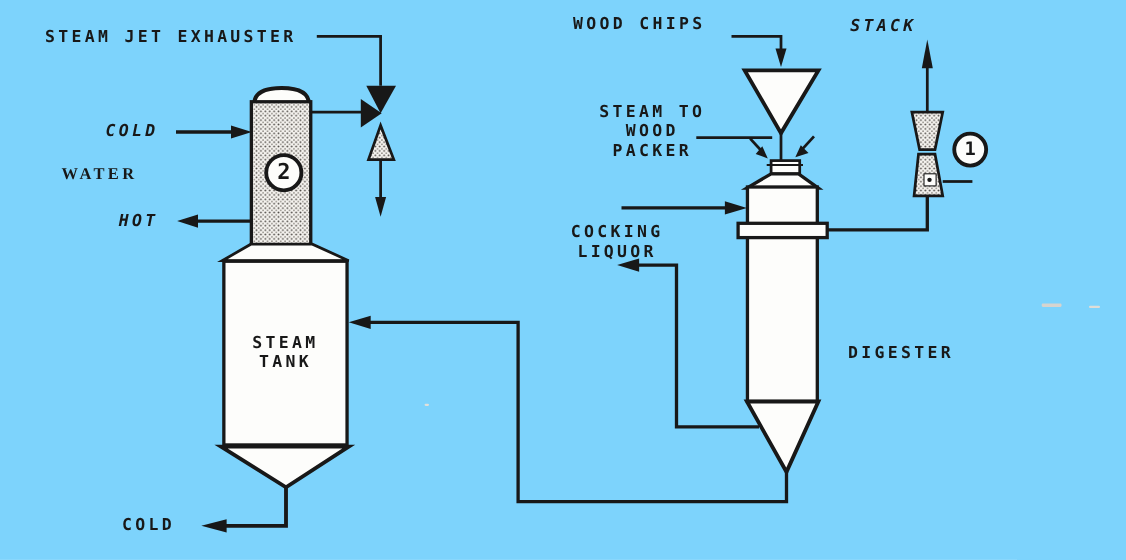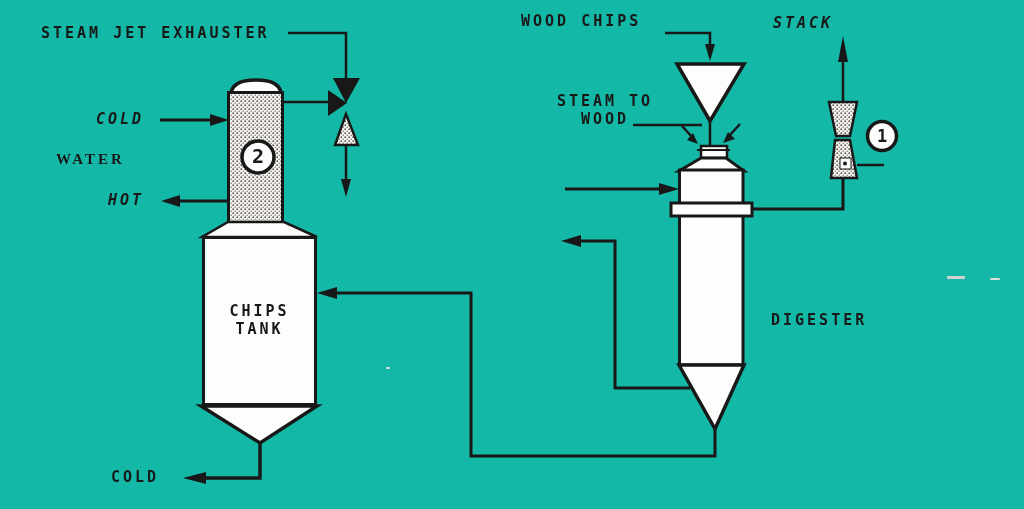--- a/index.html
+++ b/index.html
@@ -1,19 +1,19 @@
 <!DOCTYPE html>
 <html><head>
 <meta charset="utf-8">
 <style>
   html,body{margin:0;padding:0;background:#ffffff;}
   .canvas{
     position:relative;
     width:1024px;height:509px;
-    background:#14b8a6;
+    background:#7dd3fc;
     overflow:hidden;
     font-family:"DejaVu Sans Mono","Liberation Mono",monospace;
   }
   .canvas svg{position:absolute;left:0;top:0;}
   .lbl{
     position:absolute;
     font-weight:bold;
     font-size:15px;
     line-height:15px;
     letter-spacing:3px;
@@ -111,33 +111,38 @@
     <circle cx="882" cy="136" r="14.5" fill="#fdfdfb" stroke="#181818" stroke-width="3.5"></circle>
   </svg>
 
   <div class="lbl" style="left:41px;top:26px;">STEAM JET EXHAUSTER</div>
 
   <div class="lbl" style="left:96px;top:112px;font-style:italic;">COLD</div>
   <div class="lbl" style="left:56px;top:152px;font-family:Liberation Serif, serif;">WATER</div>
   <div class="lbl" style="left:108px;top:193px;font-style:italic;">HOT</div>
 
   <div class="lbl block blocktight" style="left:203px;top:302px;width:113px;">
-    <span class="ln">CHIPS</span>
+    <span class="ln">STEAM</span>
     <span class="ln">TANK</span>
   </div>
 
   <div class="lbl" style="left:111px;top:470px;">COLD</div>
 
   <div class="lbl" style="left:521px;top:14px;">WOOD CHIPS</div>
 
-  <div class="lbl block blocktight" style="left:530px;top:92px;width:150px;text-align:center;">
+  <div class="lbl block blocktight" style="left:518px;top:92px;width:150px;text-align:center;">
     <span class="ln">STEAM TO</span>
     <span class="ln">WOOD</span>
+    <span class="ln">PACKER</span>
   </div>
 
+  <div class="lbl block blockliq" style="left:511px;top:201px;width:100px;">
+    <span class="ln">COCKING</span>
+    <span class="ln">LIQUOR</span>
+  </div>
 
   <div class="lbl" style="left:771px;top:313px;">DIGESTER</div>
 
   <div class="lbl" style="left:773px;top:16px;font-style:italic;">STACK</div>
 
   <div class="circle-num" style="left:243px;top:146px;width:30px;font-size:20px;line-height:21px;">2</div>
   <div class="circle-num" style="left:867px;top:127px;width:30px;font-size:17px;line-height:18px;">1</div>
 
   <div class="speck" style="left:947px;top:276px;width:18px;height:2.5px;background:#d6d4cf;"></div>
   <div class="speck" style="left:990px;top:278px;width:10px;height:2px;background:#deddd8;"></div>

